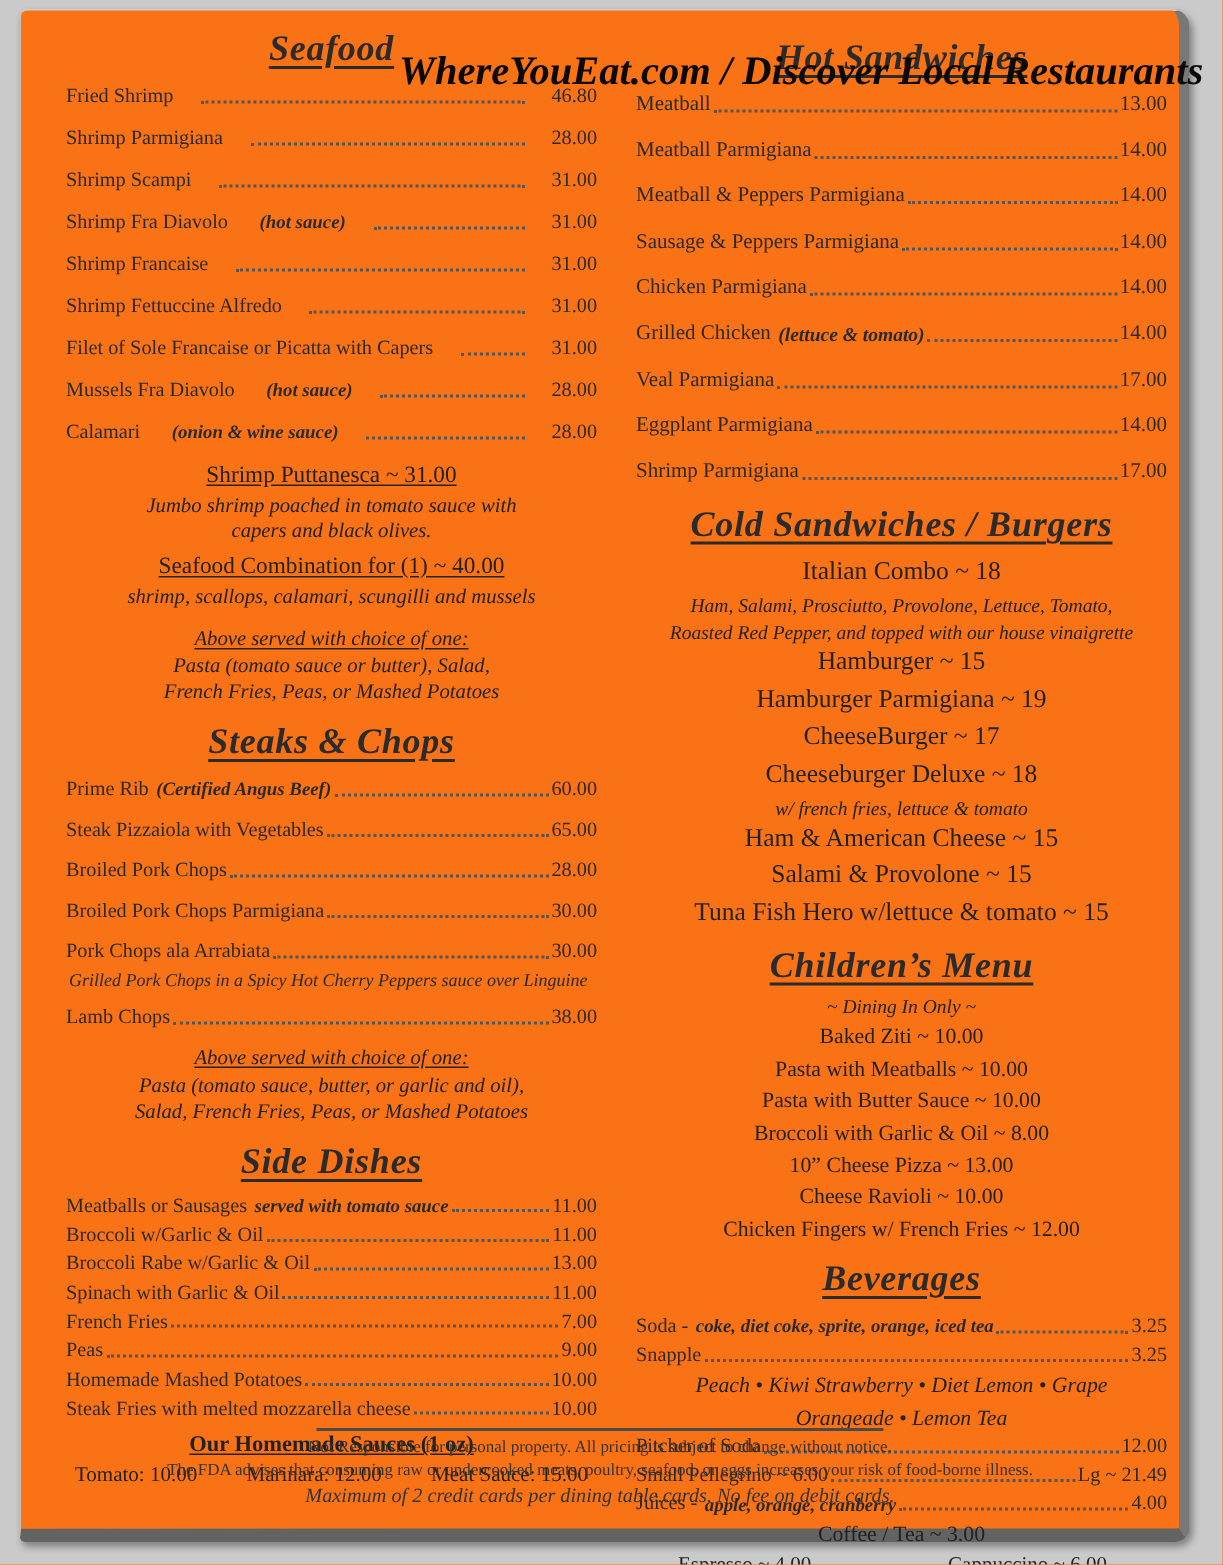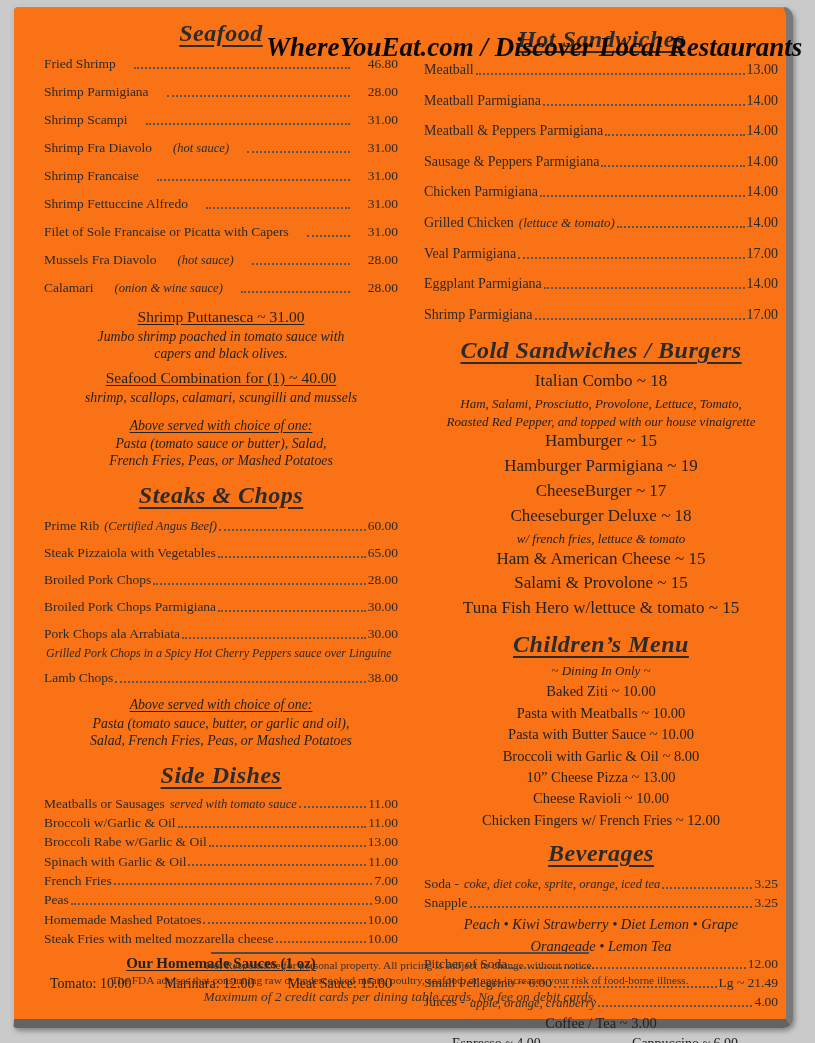--- a/index.html
+++ b/index.html
@@ -56,21 +56,21 @@
     margin: 6px 0 9px 0;
   }
   .menu-item {
     display: flex;
     align-items: flex-end;
     font-size: 13.5px;
     line-height: 1.15;
     color: #2a2a2a;
   }
   .item-name { white-space: nowrap; }
-  .item-note { font-style: italic; margin-left: 5px; white-space: nowrap; font-size: 0.93em; }
+  .item-note { font-style: italic; margin-left: 5px; white-space: nowrap; font-size: 0.93em; font-weight: bold; }
   .leader { flex: 1; border-bottom: 2px dotted #555; margin: 0 2px 3px 2px; min-width: 10px; }
   .item-price { white-space: nowrap; }
 
   .item-footnote {
     font-style: italic;
     font-size: 12px;
     color: #2a2a2a;
     margin: -7px 0 9px 2px;
   }
   .sub-heading {

